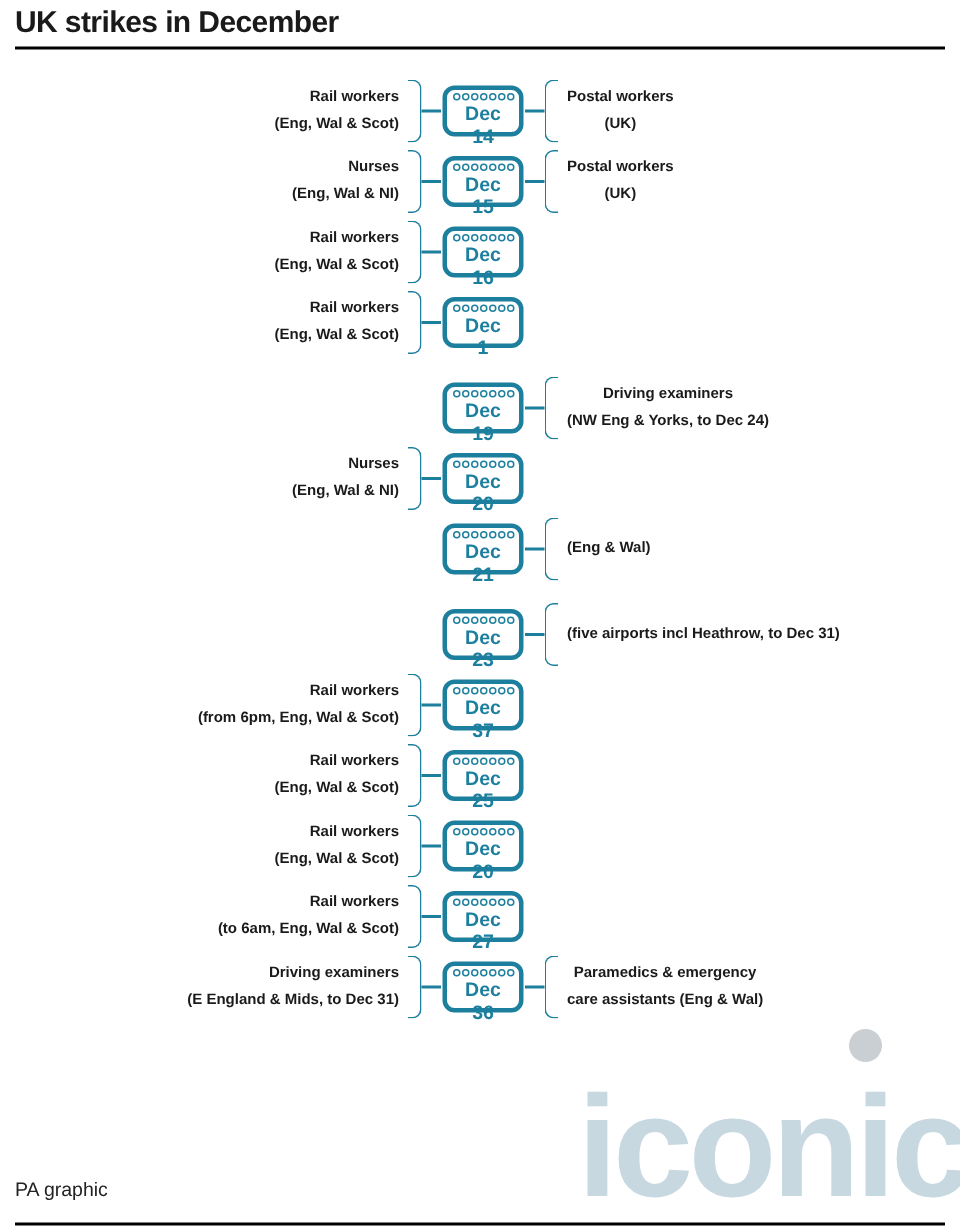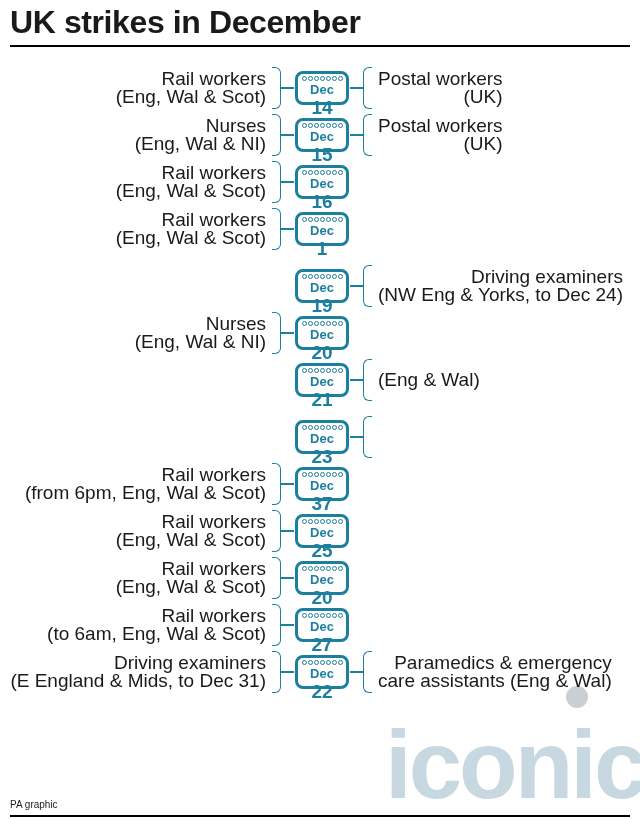--- a/index.html
+++ b/index.html
@@ -16,38 +16,38 @@
     background: #ffffff;
     font-family: "Liberation Sans", "DejaVu Sans", sans-serif;
     position: relative;
     overflow: hidden;
   }
   .page { position: absolute; inset: 0; padding: 0 10px; }
 
   h1.title {
     margin: 0;
     padding-top: 4px;
-    font-size: 32px;
+    font-size: 20px;
     font-weight: bold;
     color: var(--text);
     letter-spacing: -0.4px;
   }
   .title-rule { margin-top: 4px; height: 2px; background: var(--rule); }
 
   .timeline { position: relative; z-index: 1; margin-top: 20px; }
 
   .row { display: flex; align-items: center; margin-bottom: 5px; }
   .row.gap-before { margin-top: 15px; }
 
   .side { display: flex; align-items: center; }
   .side.left  { width: 284px; justify-content: flex-end; text-align: right; }
-  .side.right { flex: 1; justify-content: flex-start; text-align: right; }
+  .side.right { flex: 1; justify-content: flex-start; text-align: center; }
   .side.hidden { visibility: hidden; }
 
-  .label-lines { font-size: 19px; line-height: 18px; color: var(--text); white-space: nowrap; }
+  .label-lines { font-size: 10px; line-height: 18px; color: var(--text); white-space: nowrap; font-weight: bold; }
 
   .bracket {
     flex: none;
     width: 9px;
     height: 42px;
   }
   .side.left .bracket {
     border-top: 1.5px solid var(--accent);
     border-right: 1.5px solid var(--accent);
     border-bottom: 1.5px solid var(--accent);
@@ -76,21 +76,21 @@
     margin: 0 1px;
   }
   .rings { display: flex; gap: 1px; margin-top: 2px; }
   .ring {
     width: 5px; height: 5px;
     border: 1px solid var(--accent);
     border-radius: 50%;
     background: #fff;
   }
   .cal-month { font-size: 13px; font-weight: bold; color: var(--accent); line-height: 1; margin-top: 2px; }
-  .cal-day   { font-size: 19px; font-weight: bold; color: var(--accent); line-height: 1; margin-top: 2px; }
+  .cal-day   { font-size: 13px; font-weight: bold; color: var(--accent); line-height: 1; margin-top: 2px; }
 
   .wm-text {
     position: absolute;
     left: 385px;
     top: 710px;
     z-index: 0;
     font-size: 96px;
     font-weight: bold;
     letter-spacing: -3px;
     color: var(--watermark);
@@ -102,22 +102,22 @@
     width: 22px;
     height: 22px;
     border-radius: 50%;
     background: #c9cfd3;
     z-index: 0;
   }
 
   .footer {
     position: absolute;
     left: 10px;
-    bottom: 10px;
-    font-size: 10px;
+    bottom: 20px;
+    font-size: 13px;
     color: #222;
     z-index: 2;
   }
   .bottom-rule {
     position: absolute;
     left: 10px;
     right: 10px;
     bottom: 3px;
     height: 2px;
     background: var(--rule);
@@ -394,20 +394,21 @@
             <span class="ring"></span>
           </div>
       <div class="cal-month month">Dec</div>
       <div class="cal-day day">23</div>
     </div>
 
     <div class="side right">
       <span class="connector"></span>
       <span class="bracket"></span>
       <div class="label-lines">
+        <div class="l2">(five airports incl Heathrow, to Dec 31)</div>
       </div>
     </div>
   </div>
 
   <div class="row">
     <div class="side left">
       <div class="label-lines">
         <div class="l1">Rail workers</div>
         <div class="l2">(from 6pm, Eng, Wal &amp; Scot)</div>
       </div>
@@ -555,21 +556,21 @@
       <div class="rings">
             <span class="ring"></span>
             <span class="ring"></span>
             <span class="ring"></span>
             <span class="ring"></span>
             <span class="ring"></span>
             <span class="ring"></span>
             <span class="ring"></span>
           </div>
       <div class="cal-month month">Dec</div>
-      <div class="cal-day day">22</div>
+      <div class="cal-day day">36</div>
     </div>
 
     <div class="side right">
       <span class="connector"></span>
       <span class="bracket"></span>
       <div class="label-lines">
         <div class="l1">Paramedics &amp; emergency</div>
         <div class="l2">care assistants (Eng &amp; Wal)</div>
       </div>
     </div>

